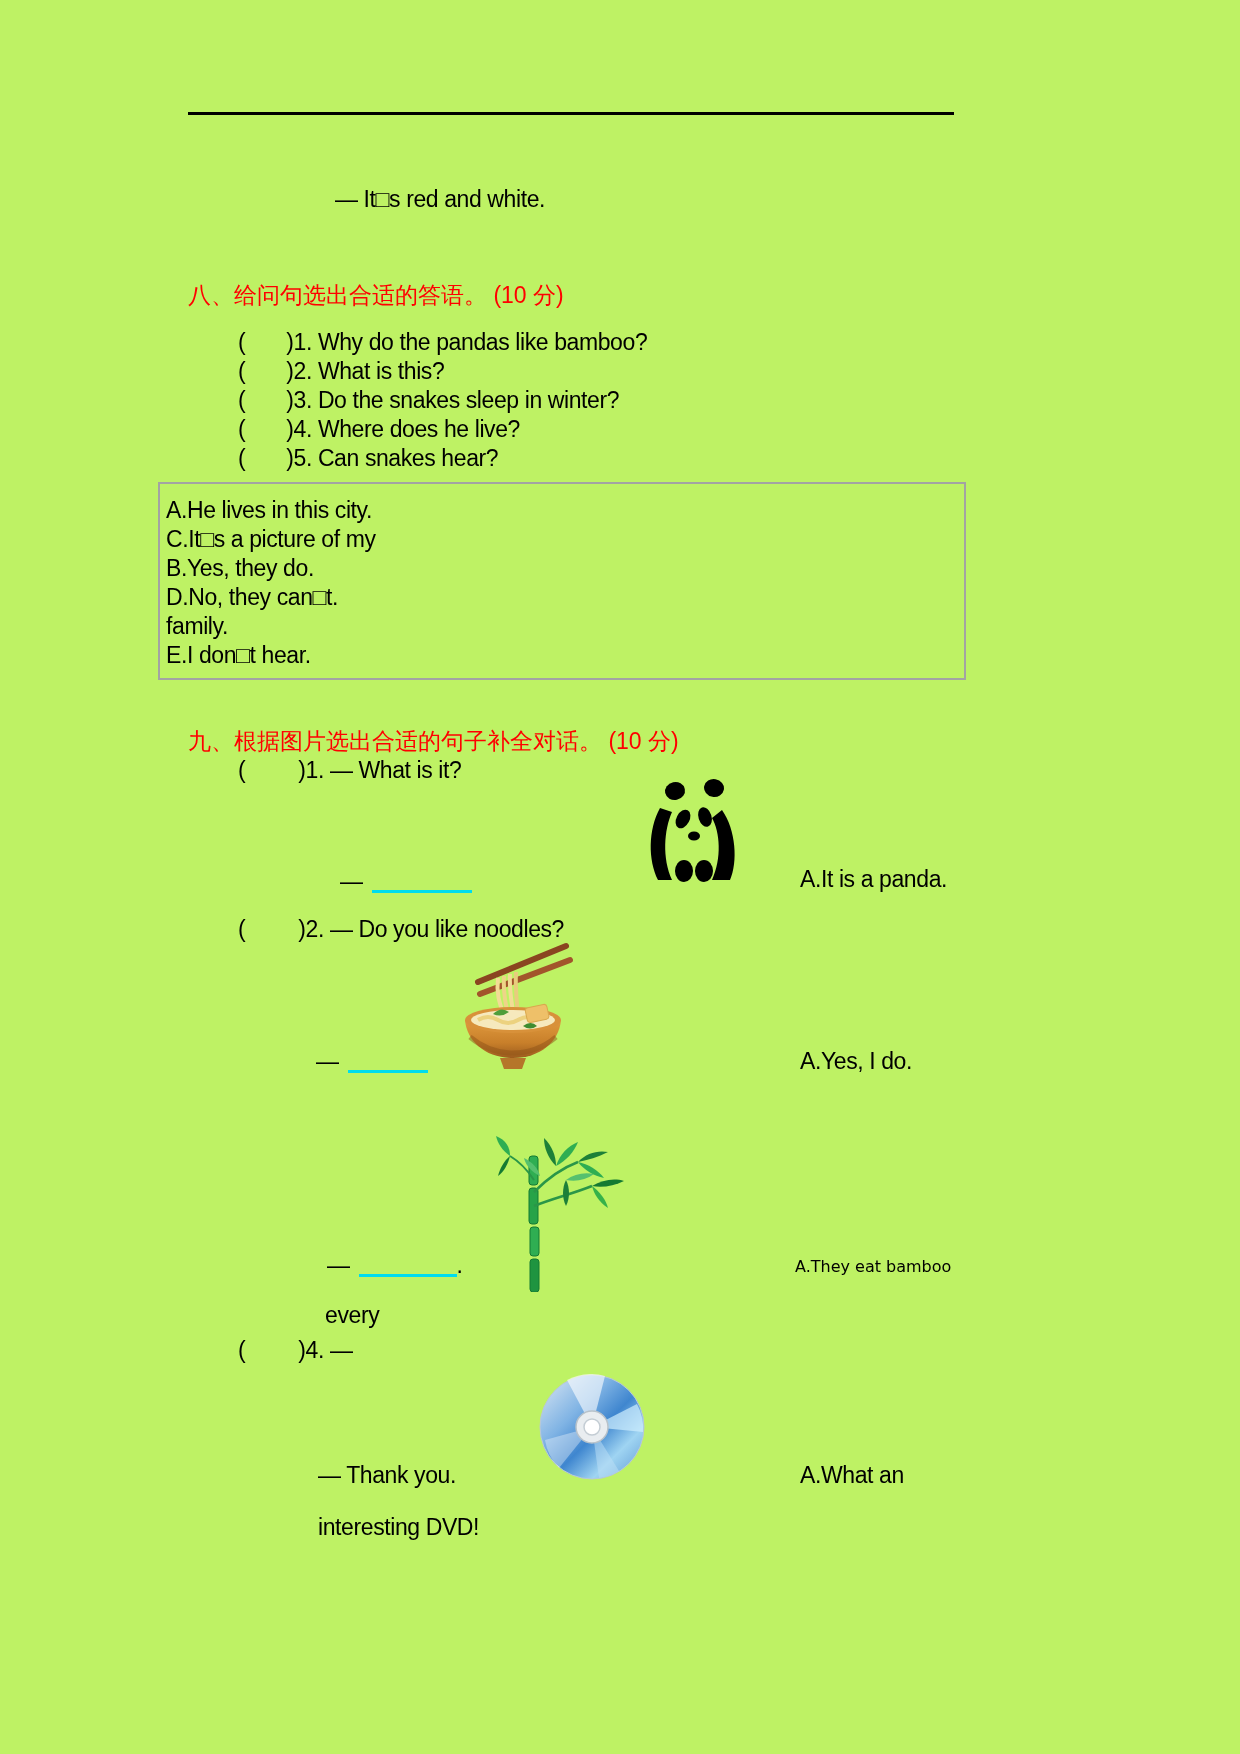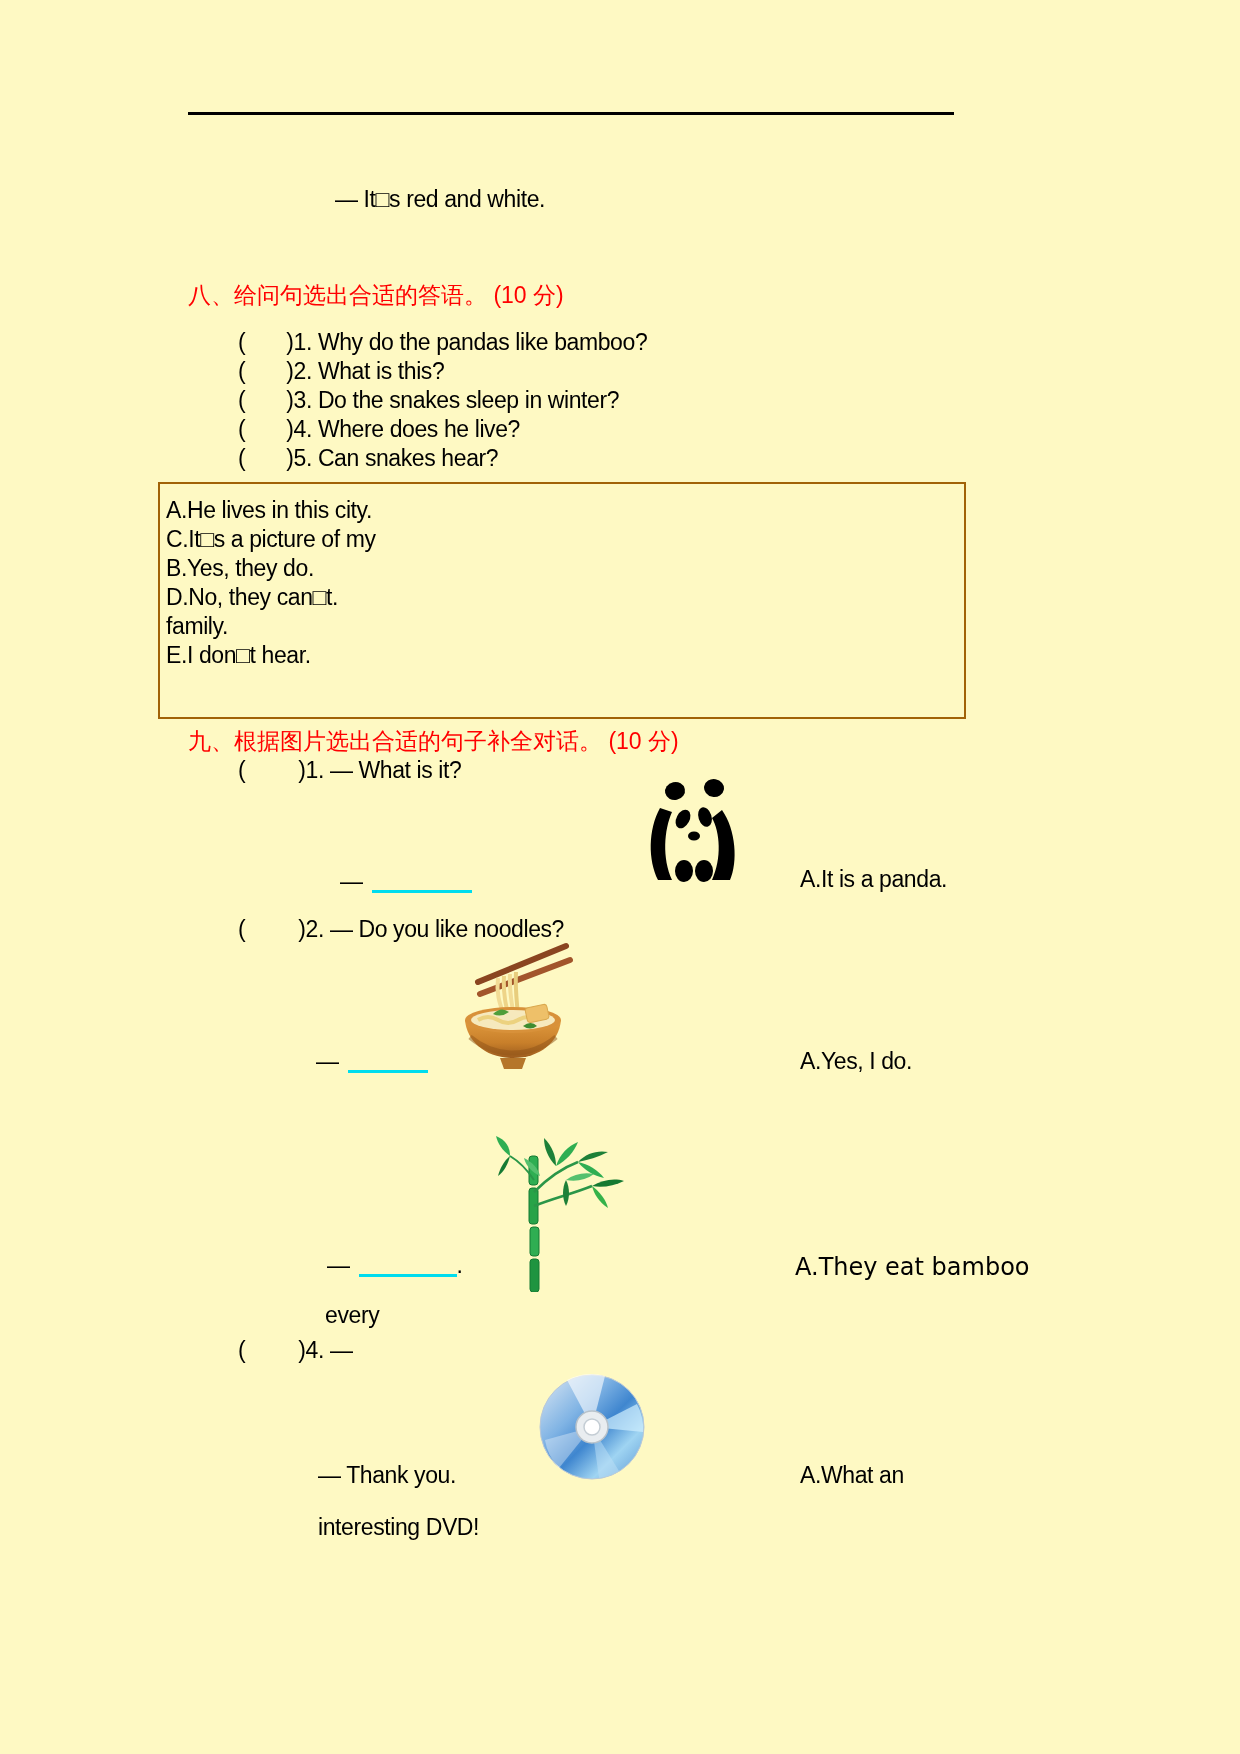--- a/index.html
+++ b/index.html
@@ -1,25 +1,25 @@
 <!DOCTYPE html>
 <html><head>
 <meta charset="utf-8">
 <style>
   html,body{margin:0;padding:0;background:#ffffff;}
-  .page{position:relative;width:1240px;height:1754px;background:#fef9c3;overflow:hidden;
+  .page{position:relative;width:1240px;height:1754px;background:#bef264;overflow:hidden;
         font-family:"Liberation Sans","DejaVu Sans",sans-serif;color:#000;}
   .t{position:absolute;font-size:23px;letter-spacing:-0.4px;white-space:nowrap;line-height:26px;}
   .red{color:#ff0000;font-weight:normal;letter-spacing:0;}
-  .wide{font-family:"DejaVu Sans",sans-serif;font-size:24px;letter-spacing:0;}
+  .wide{font-family:"DejaVu Sans",sans-serif;font-size:16px;letter-spacing:0;}
   .rule{position:absolute;left:188px;top:112px;width:766px;height:3px;background:#000;}
   .gap8{display:inline-block;width:41px;}
   .gap9{display:inline-block;width:53px;}
-  .abox{position:absolute;left:158px;top:482px;width:808px;height:237px;
-        border:2px solid #a16207;box-sizing:border-box;padding:12px 0 0 6px;}
+  .abox{position:absolute;left:158px;top:482px;width:808px;height:198px;
+        border:2px solid #a3a3a3;box-sizing:border-box;padding:12px 0 0 6px;}
   .abox .bl{font-size:23px;letter-spacing:-0.4px;line-height:29px;white-space:nowrap;}
   .blank{display:inline-block;height:19px;border-bottom:3px solid #00dcee;vertical-align:-4px;margin-left:9px;}
   .img{position:absolute;}
 </style>
 </head>
 <body>
 
 <div class="page">
 
   <div class="rule"></div>

